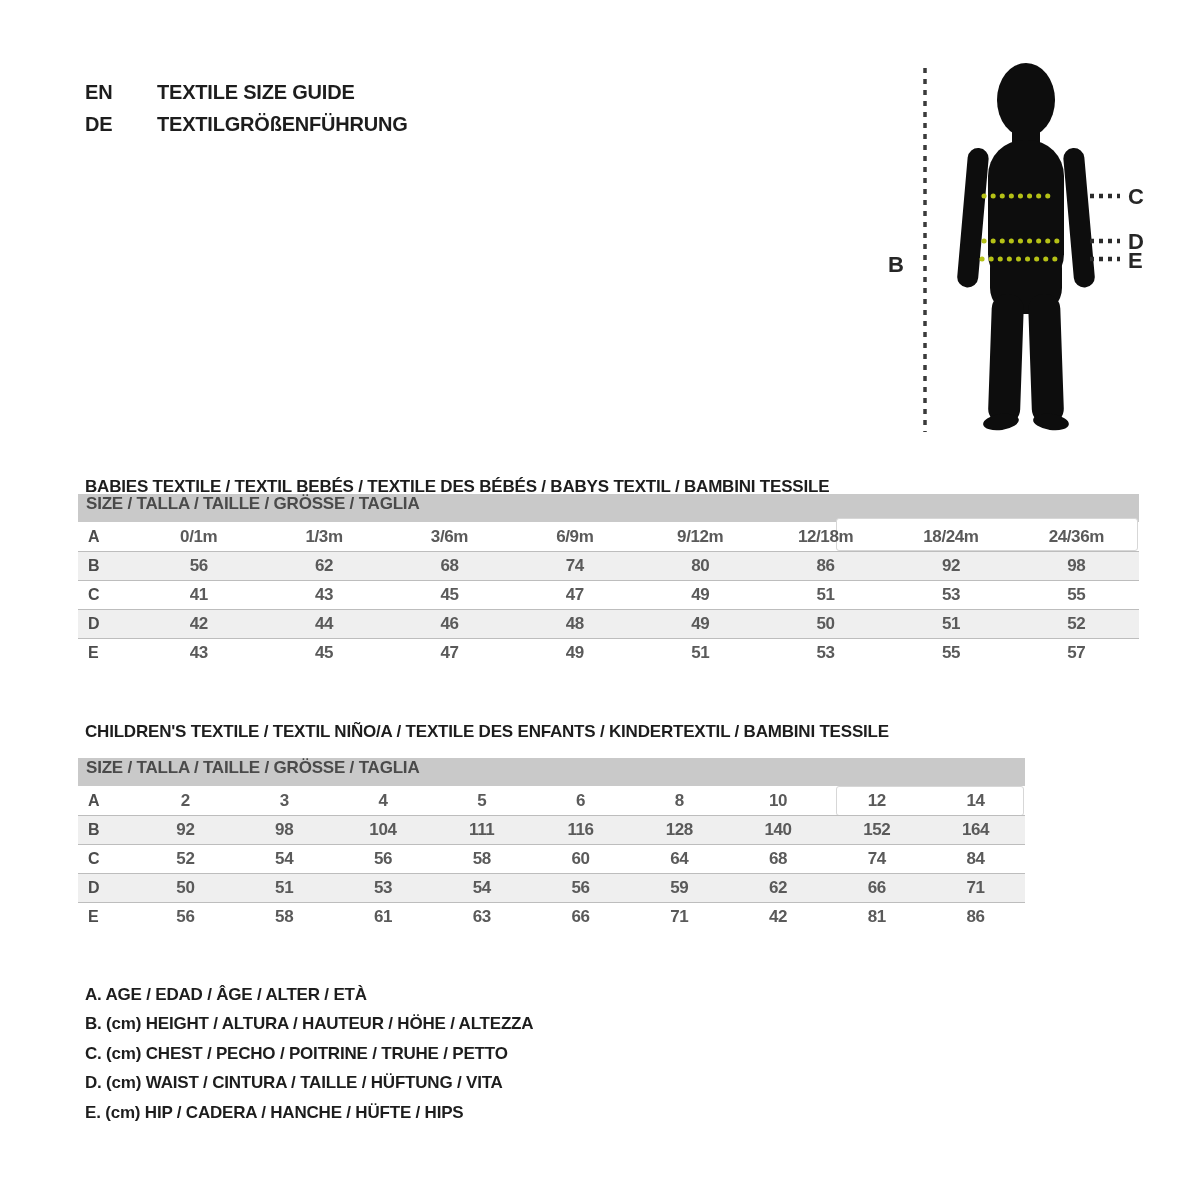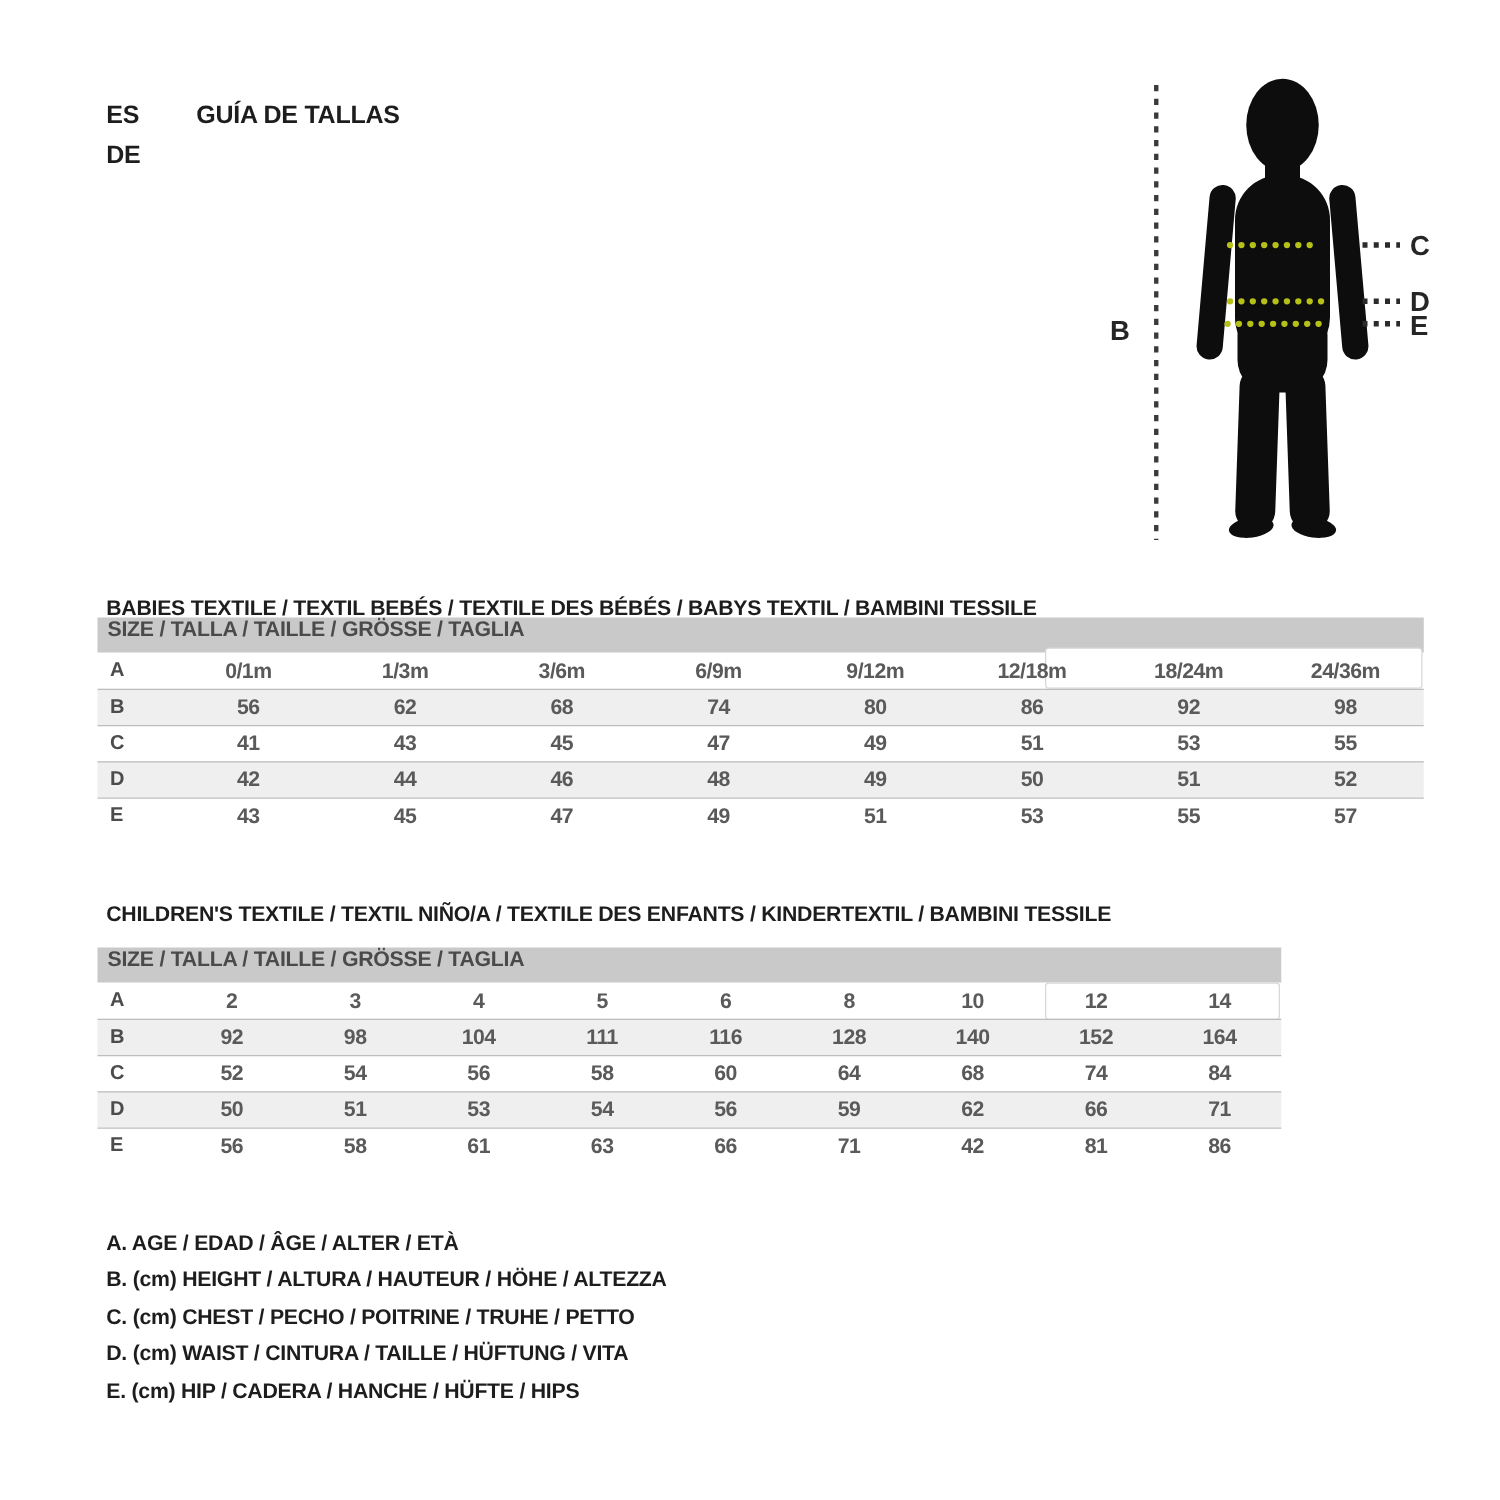--- a/index.html
+++ b/index.html
@@ -46,25 +46,26 @@
   .legend-line { height:29.5px; display:flex; align-items:center; font-size:17px;
                  font-weight:bold; color:#1d1d1d; white-space:nowrap; }
 </style>
 </head>
 <body>
 
 <div id="page">
 
   <div class="lang-block">
     <div class="lang-row">
-      <span class="lang-code">ES</span>
-      <span class="lang-label">GUÍA DE TALLAS</span>
+      <span class="lang-code">EN</span>
+      <span class="lang-label">TEXTILE SIZE GUIDE</span>
     </div>
     <div class="lang-row">
       <span class="lang-code">DE</span>
+      <span class="lang-label">TEXTILGRÖßENFÜHRUNG</span>
     </div>
   </div>
 
   <svg class="figure-svg" viewBox="0 0 280 395">
 
     <line x1="45" y1="18" x2="45" y2="382" stroke="#3a3a3a" stroke-width="3.5" stroke-dasharray="5 6"></line>
     <text x="8" y="222" class="measure-label">B</text>
 
     <g fill="#0d0d0d">
       <ellipse cx="146" cy="50" rx="29" ry="37"></ellipse>

